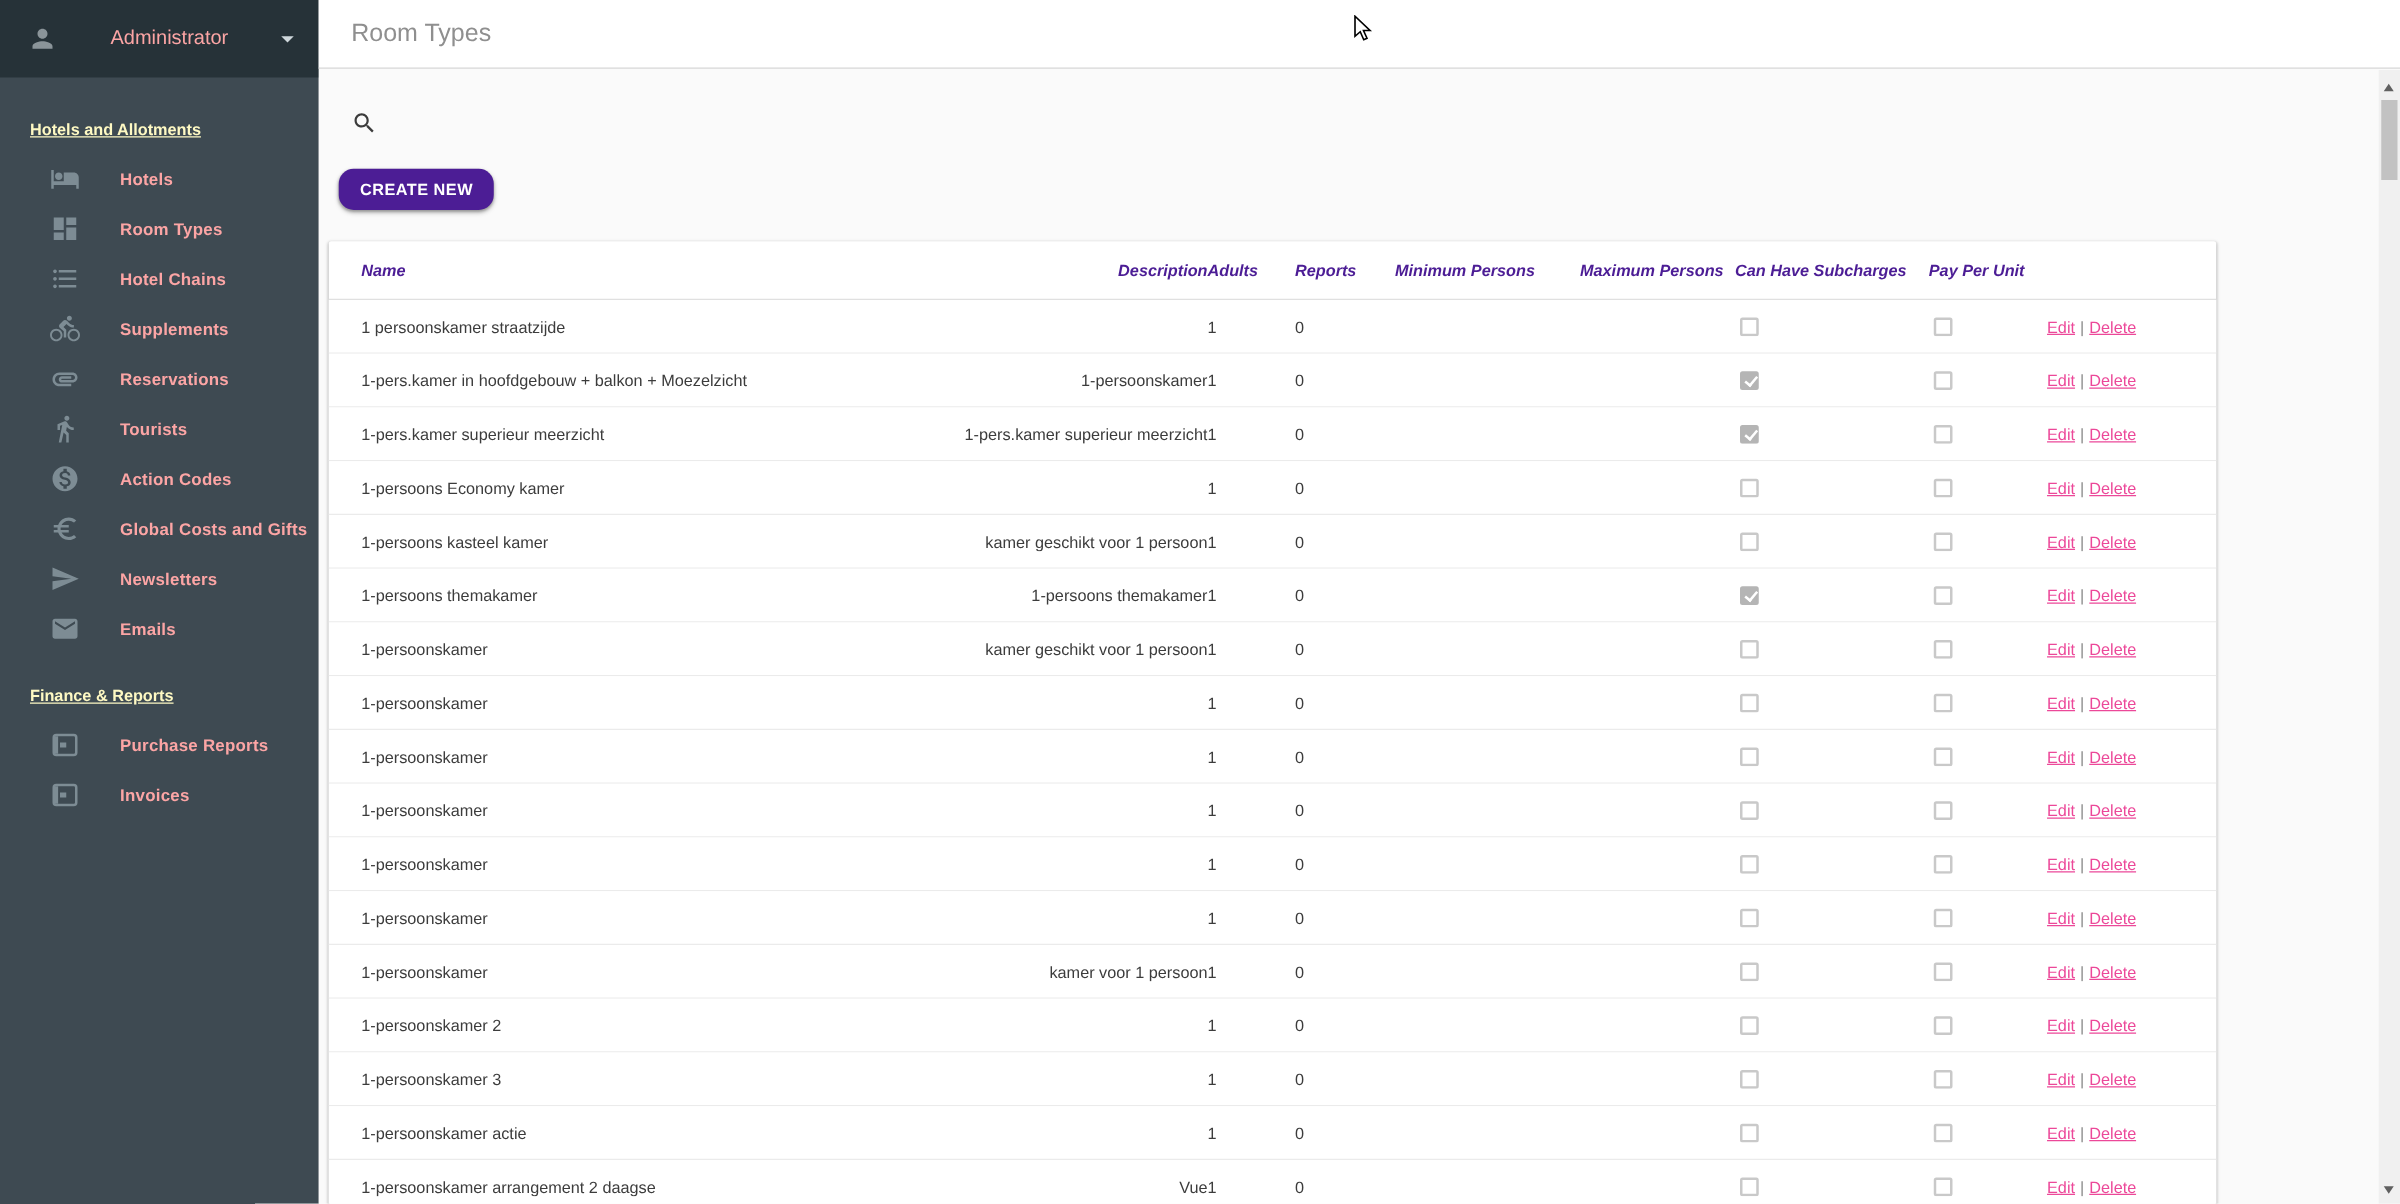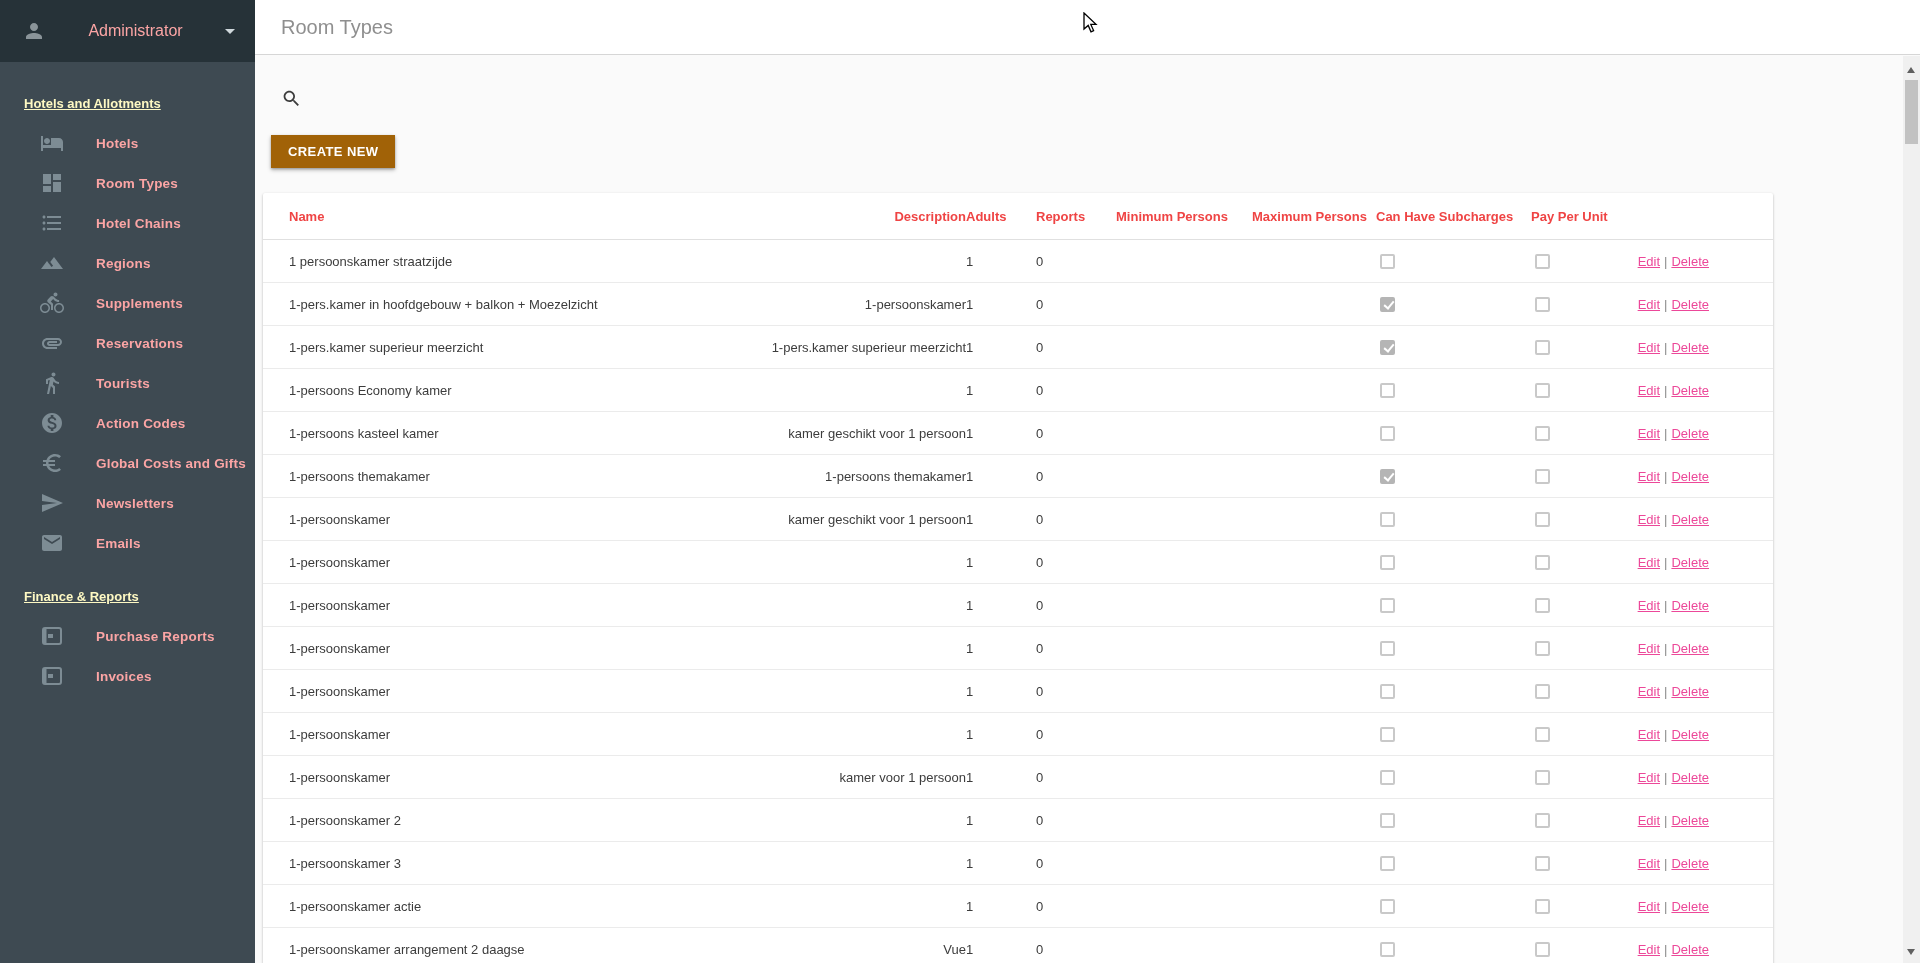--- a/index.html
+++ b/index.html
@@ -24,40 +24,40 @@
   
   .main { flex: 1; display: flex; flex-direction: column; position: relative; background: #fafafa; }
   .topbar { height: 55px; background: #ffffff; border-bottom: 1px solid #d6d6d6; display: flex; align-items: center; padding-left: 26px; flex: 0 0 55px; }
   .page-title { font-size: 20px; color: #8f8f8f; }
   .content { padding-left: 8px; flex: 1; overflow: hidden; }
 
   .search-row { margin: 33px 0 0 18px; height: 22px; }
   .search-icon { width: 21px; height: 21px; color: #3c3c3c; display: inline-block; cursor: pointer; }
   .search-icon svg { width: 21px; height: 21px; display: block; }
 
-  .create-btn { margin: 25px 0 0 8px; display: inline-block; background: #a16207; color: #ffffff;
-    font-size: 13px; font-weight: bold; letter-spacing: .4px; border: none; border-radius: 0;
+  .create-btn { margin: 25px 0 0 8px; display: inline-block; background: #4c1d95; color: #ffffff;
+    font-size: 13px; font-weight: bold; letter-spacing: .4px; border: none; border-radius: 12px;
     padding: 9px 17px; cursor: pointer; box-shadow: 0 2px 4px rgba(0,0,0,.28), 0 1px 2px rgba(0,0,0,.2);
     font-family: "Liberation Sans", sans-serif; }
 
   
   .card { margin-top: 25px; width: 1510px; background: #ffffff; border-radius: 2px;
     box-shadow: 0 1px 3px rgba(0,0,0,.18), 0 1px 2px rgba(0,0,0,.12); }
   .thead-row, .tr { display: flex; align-items: center; padding: 0 64px 0 26px; }
   .thead-row { height: 47px; border-bottom: 1px solid #e0e0e0; }
-  .th { font-size: 13px; font-weight: bold; color: #ef4444; }
+  .th { font-size: 13px; font-weight: bold; color: #4c1d95; font-style: italic; }
   .tr { height: 43px; border-bottom: 1px solid #ebebeb; background: #ffffff; }
   .td { font-size: 13px; color: #3c3c3c; white-space: nowrap; overflow: hidden; }
 
   .c-name     { width: 321px; }
   .c-desc     { width: 356px; text-align: right; }
   .c-adults   { width: 70px; }
   .c-children { width: 80px; }
   .c-min      { width: 136px; }
-  .c-max      { width: 124px; }
+  .c-max      { width: 124px; margin-left: 12px; }
   .c-sub      { width: 155px; }
   .c-pay      { width: 85px; }
   .c-actions  { flex: 1; text-align: right; white-space: nowrap; }
 
   .cb { display: inline-block; width: 15px; height: 15px; border: 2px solid #c9c9c9; border-radius: 2px;
     margin-left: 4px; position: relative; background: #ffffff; cursor: pointer; vertical-align: middle; }
   .cb.checked { background: #b5b5b5; border-color: #b5b5b5; }
   .cb.checked::after { content: ''; position: absolute; left: 4px; top: 0px; width: 4px; height: 8px;
     border: solid #ffffff; border-width: 0 2px 2px 0; transform: rotate(40deg); }
 
@@ -107,28 +107,20 @@
           </span>
           <span class="nav-label">Room Types</span>
         </div>
         <div class="nav-item">
           <span class="nav-icon">
             <svg viewBox="0 0 24 24" fill="currentColor">
               <path d="M4 10.5c-.83 0-1.5.67-1.5 1.5s.67 1.5 1.5 1.5 1.5-.67 1.5-1.5-.67-1.5-1.5-1.5zm0-6c-.83 0-1.5.67-1.5 1.5S3.17 7.5 4 7.5 5.5 6.83 5.5 6 4.83 4.5 4 4.5zm0 12c-.83 0-1.5.68-1.5 1.5s.68 1.5 1.5 1.5 1.5-.68 1.5-1.5-.67-1.5-1.5-1.5zM7 19h14v-2H7v2zm0-6h14v-2H7v2zm0-8v2h14V5H7z"></path>
             </svg>
           </span>
           <span class="nav-label">Hotel Chains</span>
-        </div>
-        <div class="nav-item">
-          <span class="nav-icon">
-            <svg viewBox="0 0 24 24" fill="currentColor">
-              <path d="M14 6l-3.75 5 2.85 3.8-1.6 1.2C9.81 13.75 7 10 7 10l-6 8h22L14 6z"></path>
-            </svg>
-          </span>
-          <span class="nav-label">Regions</span>
         </div>
         <div class="nav-item">
           <span class="nav-icon">
             <svg viewBox="0 0 24 24" fill="currentColor">
               <path d="M15.5 5.5c1.1 0 2-.9 2-2s-.9-2-2-2-2 .9-2 2 .9 2 2 2zM5 12c-2.8 0-5 2.2-5 5s2.2 5 5 5 5-2.2 5-5-2.2-5-5-5zm0 8.5c-1.9 0-3.5-1.6-3.5-3.5s1.6-3.5 3.5-3.5 3.5 1.6 3.5 3.5-1.6 3.5-3.5 3.5zm5.8-10l2.4-2.4.8.8c1.3 1.3 3 2.1 5.1 2.1V9c-1.5 0-2.7-.6-3.6-1.5l-1.9-1.9c-.5-.4-1-.6-1.6-.6s-1.1.2-1.4.6L7.8 8.4c-.4.4-.6.9-.6 1.4 0 .6.2 1.1.6 1.4L11 14v5h2v-6.2l-2.2-2.3zM19 12c-2.8 0-5 2.2-5 5s2.2 5 5 5 5-2.2 5-5-2.2-5-5-5zm0 8.5c-1.9 0-3.5-1.6-3.5-3.5s1.6-3.5 3.5-3.5 3.5 1.6 3.5 3.5-1.6 3.5-3.5 3.5z"></path>
             </svg>
           </span>
           <span class="nav-label">Supplements</span>
         </div>
         <div class="nav-item">

